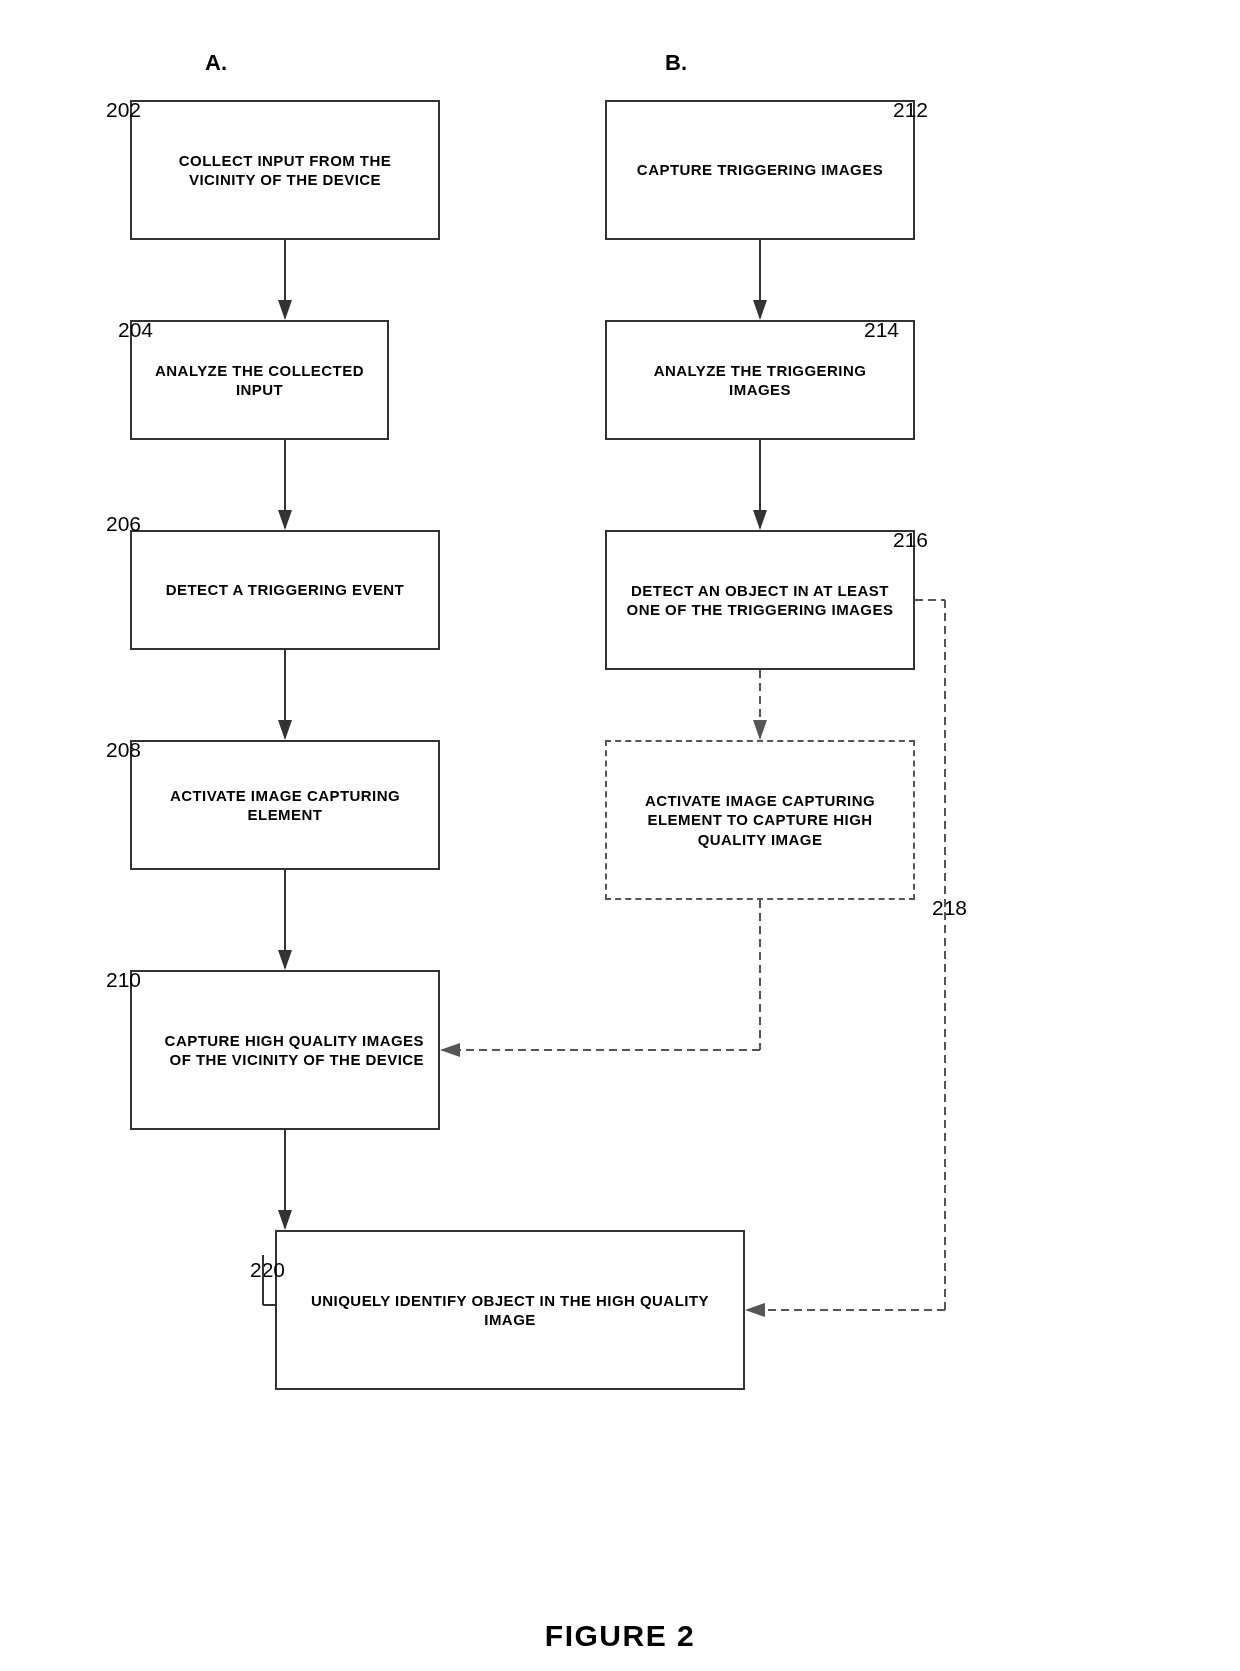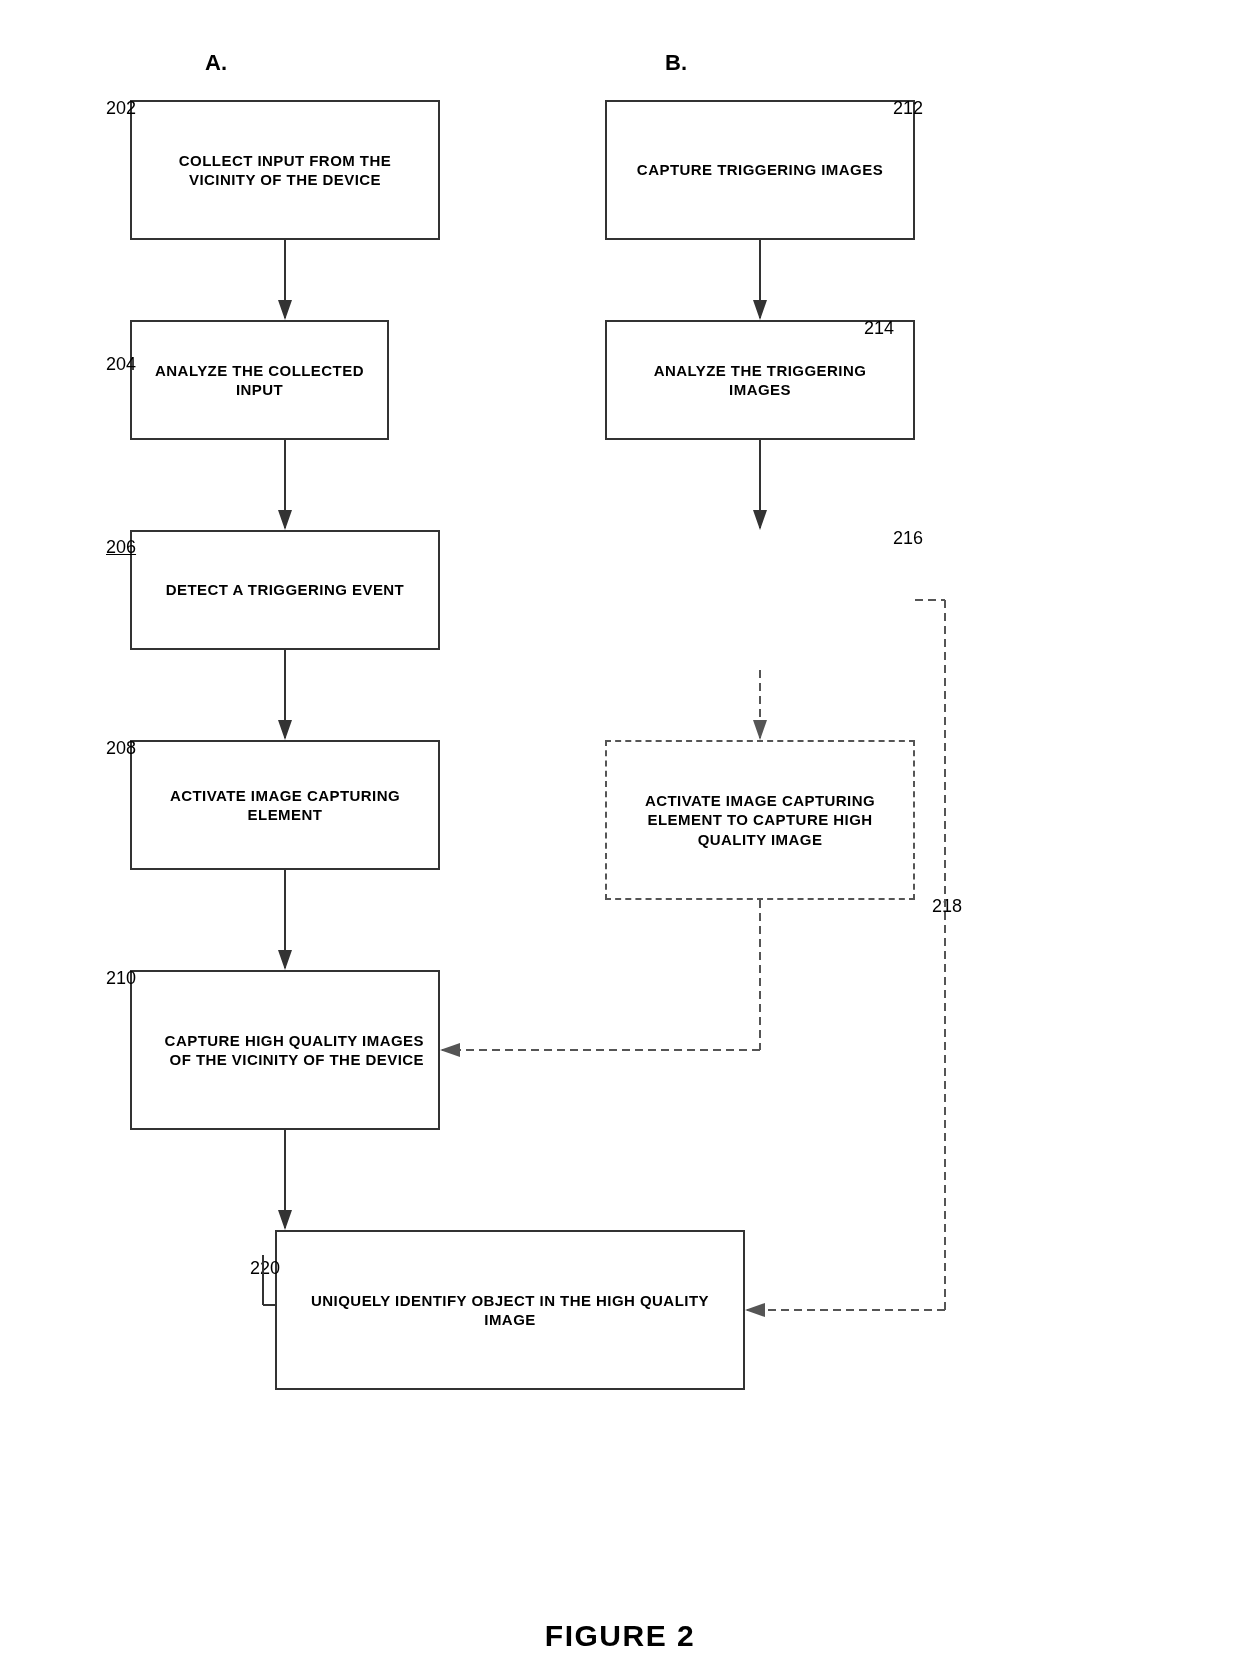--- a/index.html
+++ b/index.html
@@ -41,21 +41,21 @@
       line-height: 1.3;
       padding: 10px 14px;
     }
 
     .flow-box.dashed {
       border: 2px dashed #555;
     }
 
     .ref-label {
       position: absolute;
-      font-size: 18px;
+      font-size: 21px;
       font-weight: normal;
     }
 
     svg.arrows {
       position: absolute;
       top: 0;
       left: 0;
       width: 100%;
       height: 100%;
       pointer-events: none;
@@ -80,26 +80,26 @@
   <span class="column-label" style="left: 615px; top: 10px;">B.</span>
 
   <div class="flow-box" style="left: 80px; top: 60px; width: 310px; height: 140px;">
     <span>COLLECT INPUT FROM THE VICINITY OF THE DEVICE</span>
   </div>
   <span class="ref-label" style="left: 56px; top: 58px;">202</span>
 
   <div class="flow-box" style="left: 80px; top: 280px; width: 259px; height: 120px;">
     <span>ANALYZE THE COLLECTED INPUT</span>
   </div>
-  <span class="ref-label" style="left: 56px; top: 278px; margin-top: 36px;">204</span>
+  <span class="ref-label" style="left: 68px; top: 278px;">204</span>
 
   <div class="flow-box" style="left: 80px; top: 490px; width: 310px; height: 120px; text-align: center;">
     <span>DETECT A TRIGGERING EVENT</span>
   </div>
-  <span class="ref-label" style="left: 56px; top: 497px; text-decoration: underline;">206</span>
+  <span class="ref-label" style="left: 56px; top: 472px;">206</span>
 
   <div class="flow-box" style="left: 80px; top: 700px; width: 310px; height: 130px;">
     <span>ACTIVATE IMAGE CAPTURING ELEMENT</span>
   </div>
   <span class="ref-label" style="left: 56px; top: 698px;">208</span>
 
   <div class="flow-box" style="left: 80px; top: 930px; width: 310px; height: 160px; text-align: right;">
     <span>CAPTURE HIGH QUALITY IMAGES OF THE VICINITY OF THE DEVICE</span>
   </div>
   <span class="ref-label" style="left: 56px; top: 928px;">210</span>
@@ -107,20 +107,23 @@
   <div class="flow-box" style="left: 555px; top: 60px; width: 310px; height: 140px;">
     <span>CAPTURE TRIGGERING IMAGES</span>
   </div>
   <span class="ref-label" style="left: 843px; top: 58px;">212</span>
 
   <div class="flow-box" style="left: 555px; top: 280px; width: 310px; height: 120px;">
     <span>ANALYZE THE TRIGGERING IMAGES</span>
   </div>
   <span class="ref-label" style="left: 814px; top: 278px;">214</span>
 
+  <div class="flow-box" style="left: 555px; top: 490px; width: 310px; height: 140px;">
+    <span>DETECT AN OBJECT IN AT LEAST ONE OF THE TRIGGERING IMAGES</span>
+  </div>
   <span class="ref-label" style="left: 843px; top: 488px;">216</span>
 
   <div class="flow-box dashed" style="left: 555px; top: 700px; width: 310px; height: 160px;">
     <span>ACTIVATE IMAGE CAPTURING ELEMENT TO CAPTURE HIGH QUALITY IMAGE</span>
   </div>
   <span class="ref-label" style="left: 882px; top: 856px;">218</span>
 
   <div class="flow-box" style="left: 225px; top: 1190px; width: 470px; height: 160px;">
     <span>UNIQUELY IDENTIFY OBJECT IN THE HIGH QUALITY IMAGE</span>
   </div>

